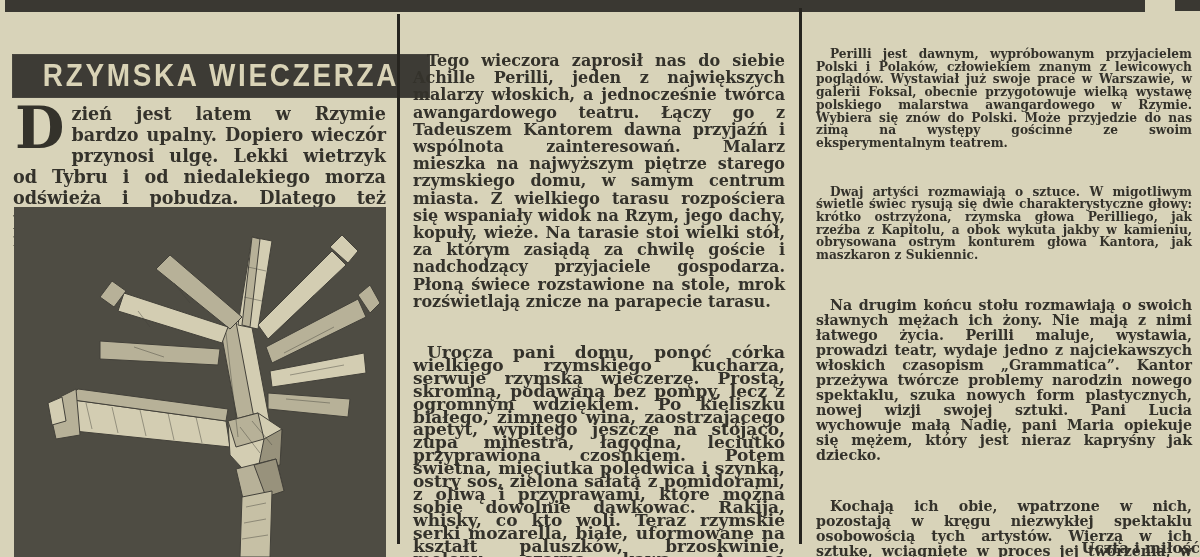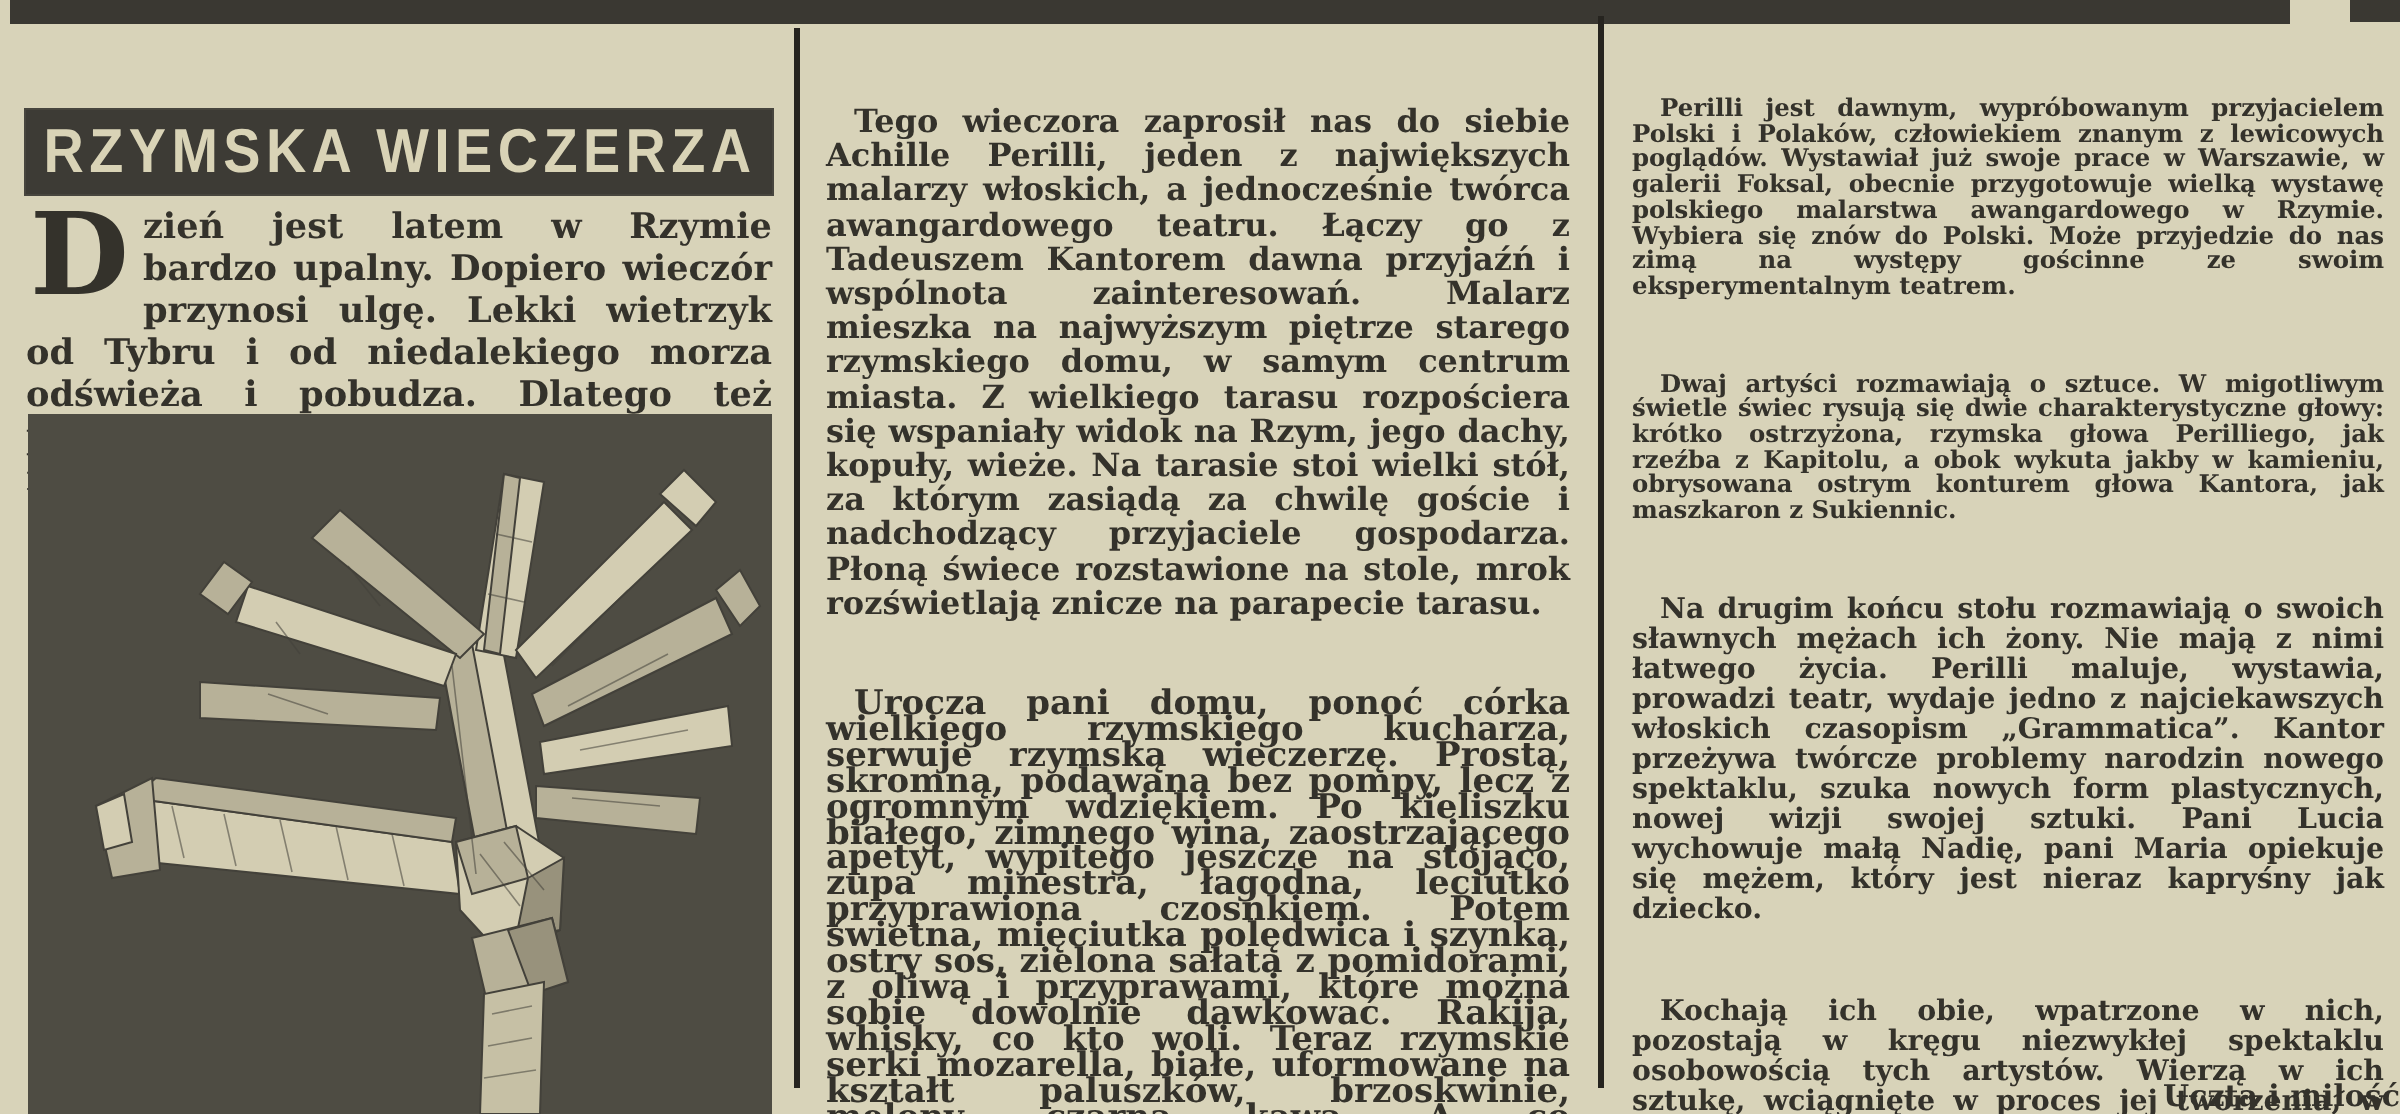--- a/index.html
+++ b/index.html
@@ -13,21 +13,21 @@
   .txt{font-weight:700;text-align:justify;}
   p{margin:0;}
   .indent{text-indent:14px;margin-top:36px;}
 
   
   .top-strip-left{position:absolute;left:5px;top:0;width:1140px;height:12px;background:#3a3832;}
   .top-strip-right{position:absolute;left:1175px;top:0;width:25px;height:11px;background:#3a3832;}
 
   
   .banner{
-    position:absolute;left:12px;top:54px;width:375px;height:44px;
+    position:absolute;left:12px;top:54px;width:418px;height:44px;
     background:#3d3b35;display:flex;align-items:center;justify-content:center;
     box-shadow:0 0 0 1px #47453e inset;
   }
   .banner-text{
     font-family:"Liberation Sans", sans-serif;font-weight:700;font-size:31px;
     color:#d9d3b6;letter-spacing:3px;white-space:nowrap;transform:scaleX(0.9);
   }
 
   
   .intro{position:absolute;left:13px;top:103px;width:373px;font-size:17.6px;line-height:21px;}

